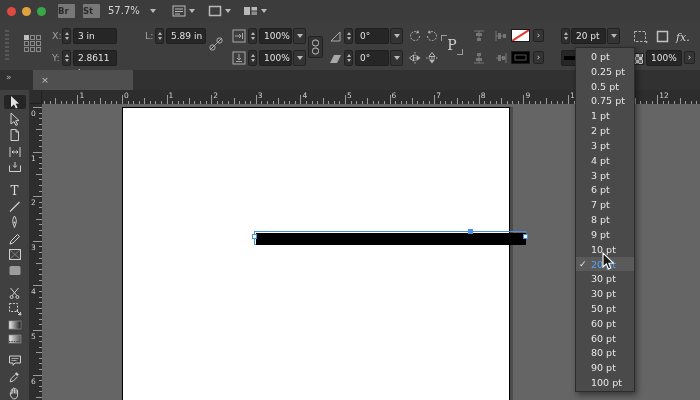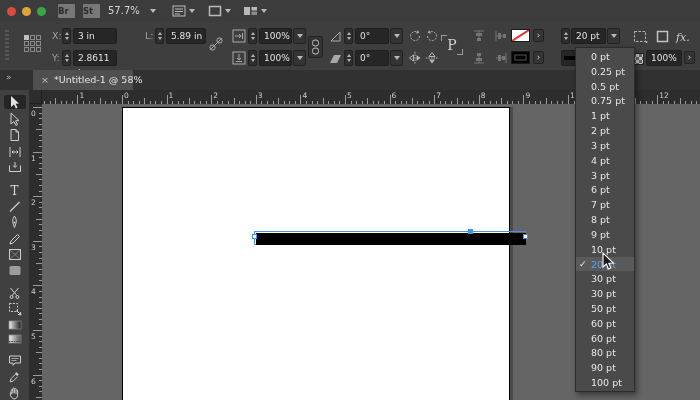--- a/index.html
+++ b/index.html
@@ -326,21 +326,20 @@
 
     <span class="cp-ico checker" style="left:632px;top:31px;width:10px;height:10px;border:1px solid #222;"></span>
     <span class="fld" style="left:646px;top:28px;width:36px;">100%</span>
     <span class="arrbox" style="left:684px;top:29px;">›</span>
   </div>
 
   <div id="tabbar">
     <span id="collapse">»</span>
     <div id="doctab">
       <span class="x">×</span>
-      <span class="t">*Untitled-1 @ 58%</span>
     </div>
   </div>
 
   <div id="main">
     <div id="toolbar">
         <div class="tool active">
           <svg width="13" height="14">
             <path d="M3 1 L11 8.5 L7.6 8.8 L9.6 12.6 L7.9 13.4 L6 9.6 L3 12 Z" fill="#e3e3e3"></path>
           </svg>
         </div>

